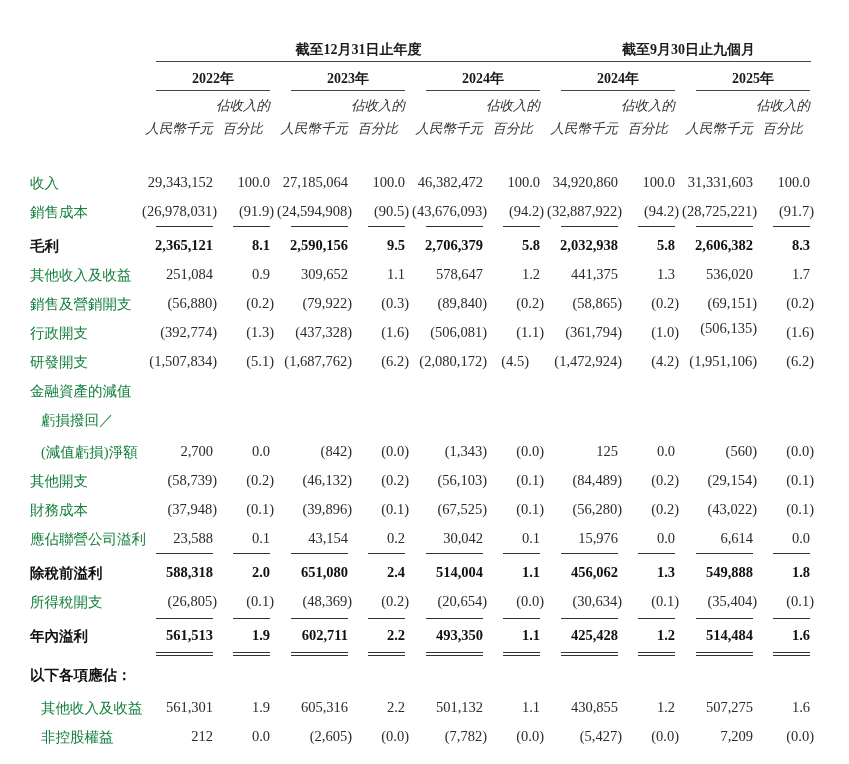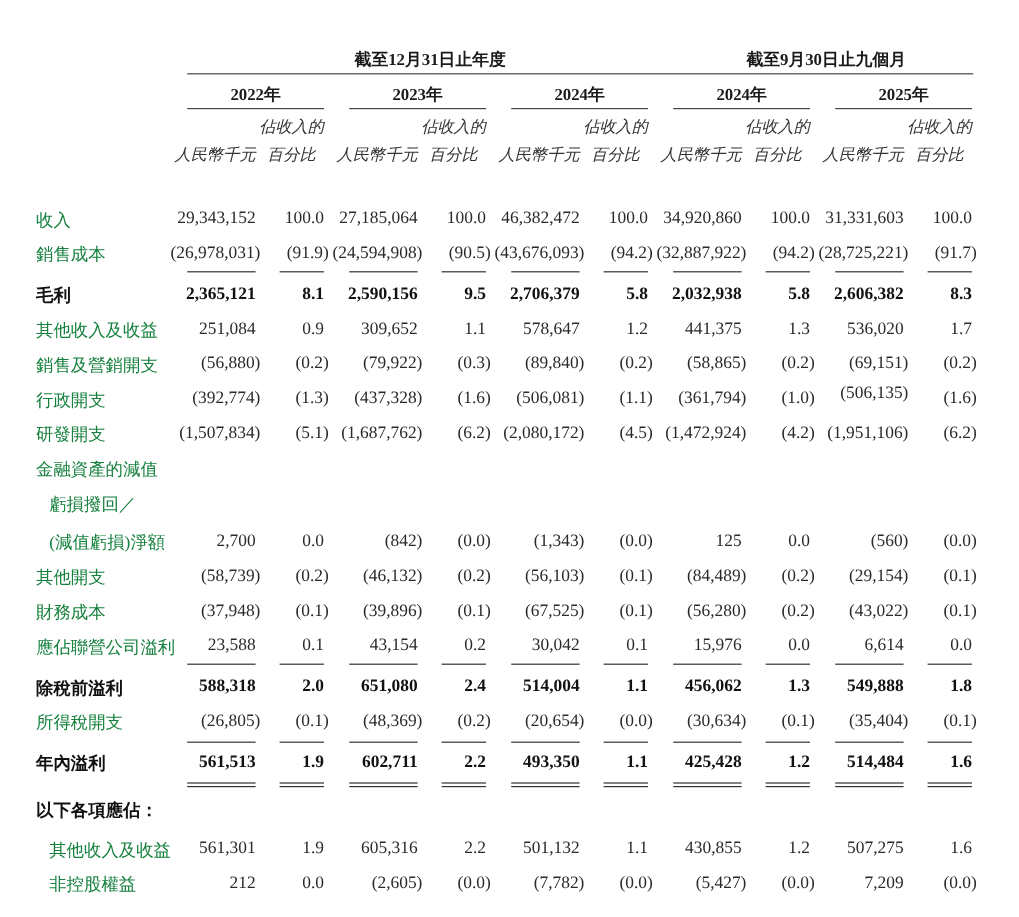--- a/index.html
+++ b/index.html
@@ -123,21 +123,21 @@
     <div class="abs num" style="right: 227px; top: 324px;">(361,794)</div>
     <div class="abs num" style="right: 170px; top: 324px;">(1.0)</div>
     <div class="abs num" style="right: 92px; top: 304px; margin-top: 16px;">(506,135)</div>
     <div class="abs num" style="right: 35px; top: 324px;">(1.6)</div>
     <div class="abs label" style="left: 30px; top: 353px;">研發開支</div>
     <div class="abs num" style="right: 632px; top: 353px;">(1,507,834)</div>
     <div class="abs num" style="right: 575px; top: 353px;">(5.1)</div>
     <div class="abs num" style="right: 497px; top: 353px;">(1,687,762)</div>
     <div class="abs num" style="right: 440px; top: 353px;">(6.2)</div>
     <div class="abs num" style="right: 362px; top: 353px;">(2,080,172)</div>
-    <div class="abs num" style="right: 305px; top: 353px; margin-left: 26px;">(4.5)</div>
+    <div class="abs num" style="right: 320px; top: 353px; margin-left: 26px;">(4.5)</div>
     <div class="abs num" style="right: 227px; top: 353px;">(1,472,924)</div>
     <div class="abs num" style="right: 170px; top: 353px;">(4.2)</div>
     <div class="abs num" style="right: 92px; top: 353px;">(1,951,106)</div>
     <div class="abs num" style="right: 35px; top: 353px;">(6.2)</div>
     <div class="abs label" style="left: 30px; top: 382px;">金融資產的減值</div>
     <div class="abs label" style="left: 41px; top: 411px;">虧損撥回／</div>
     <div class="abs label" style="left: 41px; top: 443px;">(減值虧損)淨額</div>
     <div class="abs num" style="right: 636px; top: 443px;">2,700</div>
     <div class="abs num" style="right: 579px; top: 443px;">0.0</div>
     <div class="abs num" style="right: 497px; top: 443px;">(842)</div>

